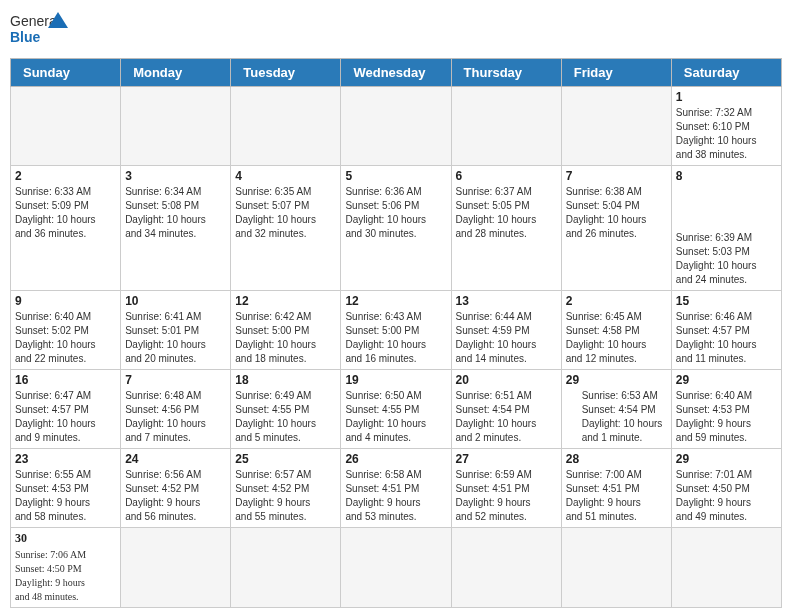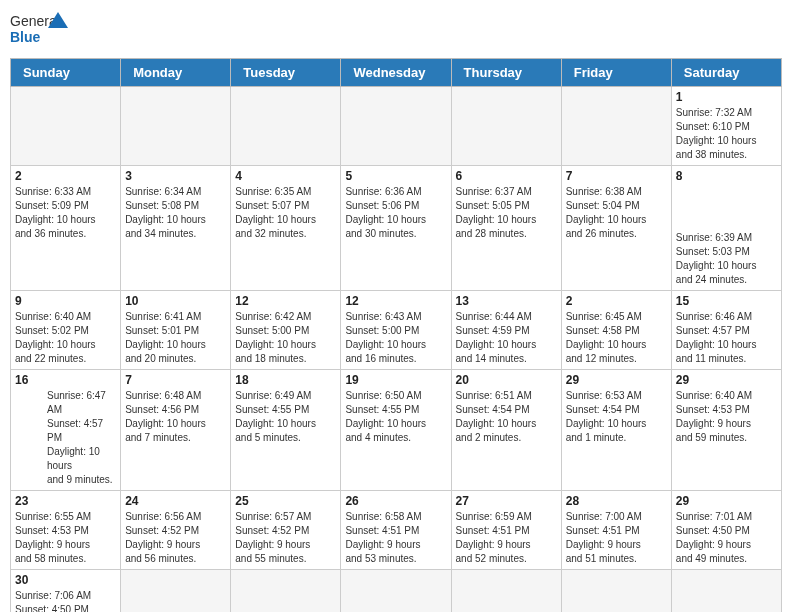--- a/index.html
+++ b/index.html
@@ -66,20 +66,21 @@
       display: block;
       margin-bottom: 2px;
     }
     .day-info {
       font-size: 10px;
       color: #333;
       line-height: 1.4;
     }
     .last-row td {
       height: 65px;
+      font-family: Liberation Serif, serif;
     }
   </style>
 </head>
 <body>
 
 <div class="header-area">
   <div class="logo">
   <svg width="60" height="40" viewBox="0 0 60 40" xmlns="http://www.w3.org/2000/svg">
     <text x="0" y="16" font-size="14" font-family="Arial" fill="#333" font-weight="normal">General</text>
     <text x="0" y="32" font-size="14" font-family="Arial" fill="#1a6db5" font-weight="bold">Blue</text>
@@ -218,21 +219,21 @@
           <span class="day-number">15</span>
           <div class="day-info" style="white-space: pre-line;">Sunrise: 6:46 AM
 Sunset: 4:57 PM
 Daylight: 10 hours
 and 11 minutes.</div>
         </td>
       </tr>
       <tr>
         <td>
           <span class="day-number">16</span>
-          <div class="day-info" style="white-space: pre-line; margin-left: 32px;">Sunrise: 6:47 AM
+          <div class="day-info" style="white-space: pre-line;">Sunrise: 6:47 AM
 Sunset: 4:57 PM
 Daylight: 10 hours
 and 9 minutes.</div>
         </td>
         <td>
           <span class="day-number">7</span>
           <div class="day-info" style="white-space: pre-line;">Sunrise: 6:48 AM
 Sunset: 4:56 PM
 Daylight: 10 hours
 and 7 minutes.</div>
@@ -253,21 +254,21 @@
         </td>
         <td>
           <span class="day-number">20</span>
           <div class="day-info" style="white-space: pre-line;">Sunrise: 6:51 AM
 Sunset: 4:54 PM
 Daylight: 10 hours
 and 2 minutes.</div>
         </td>
         <td>
           <span class="day-number">29</span>
-          <div class="day-info" style="white-space: pre-line;">Sunrise: 6:53 AM
+          <div class="day-info" style="white-space: pre-line; margin-left: 16px;">Sunrise: 6:53 AM
 Sunset: 4:54 PM
 Daylight: 10 hours
 and 1 minute.</div>
         </td>
         <td>
           <span class="day-number">29</span>
           <div class="day-info" style="white-space: pre-line;">Sunrise: 6:40 AM
 Sunset: 4:53 PM
 Daylight: 9 hours
 and 59 minutes.</div>

